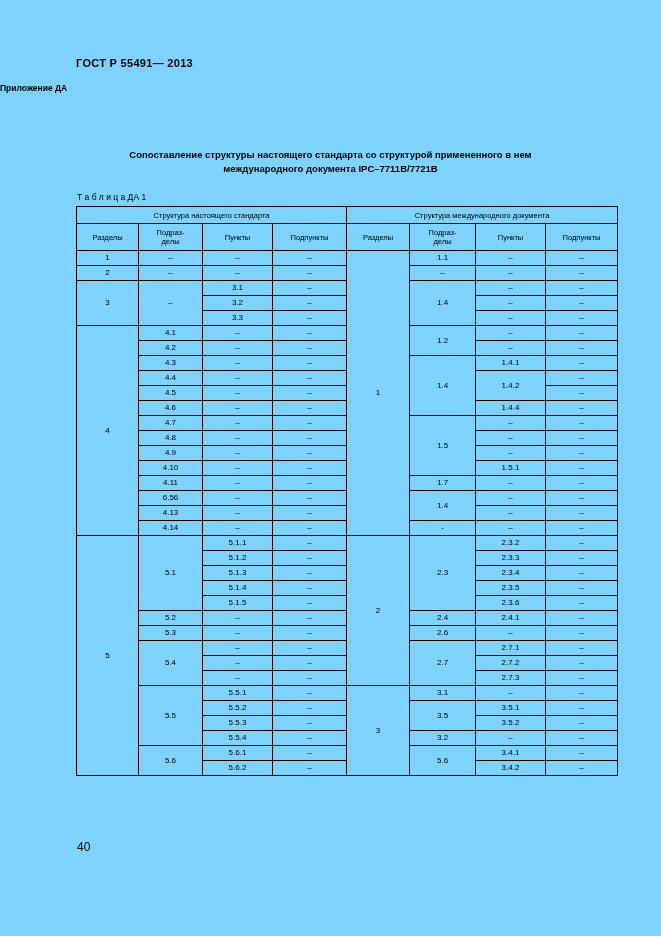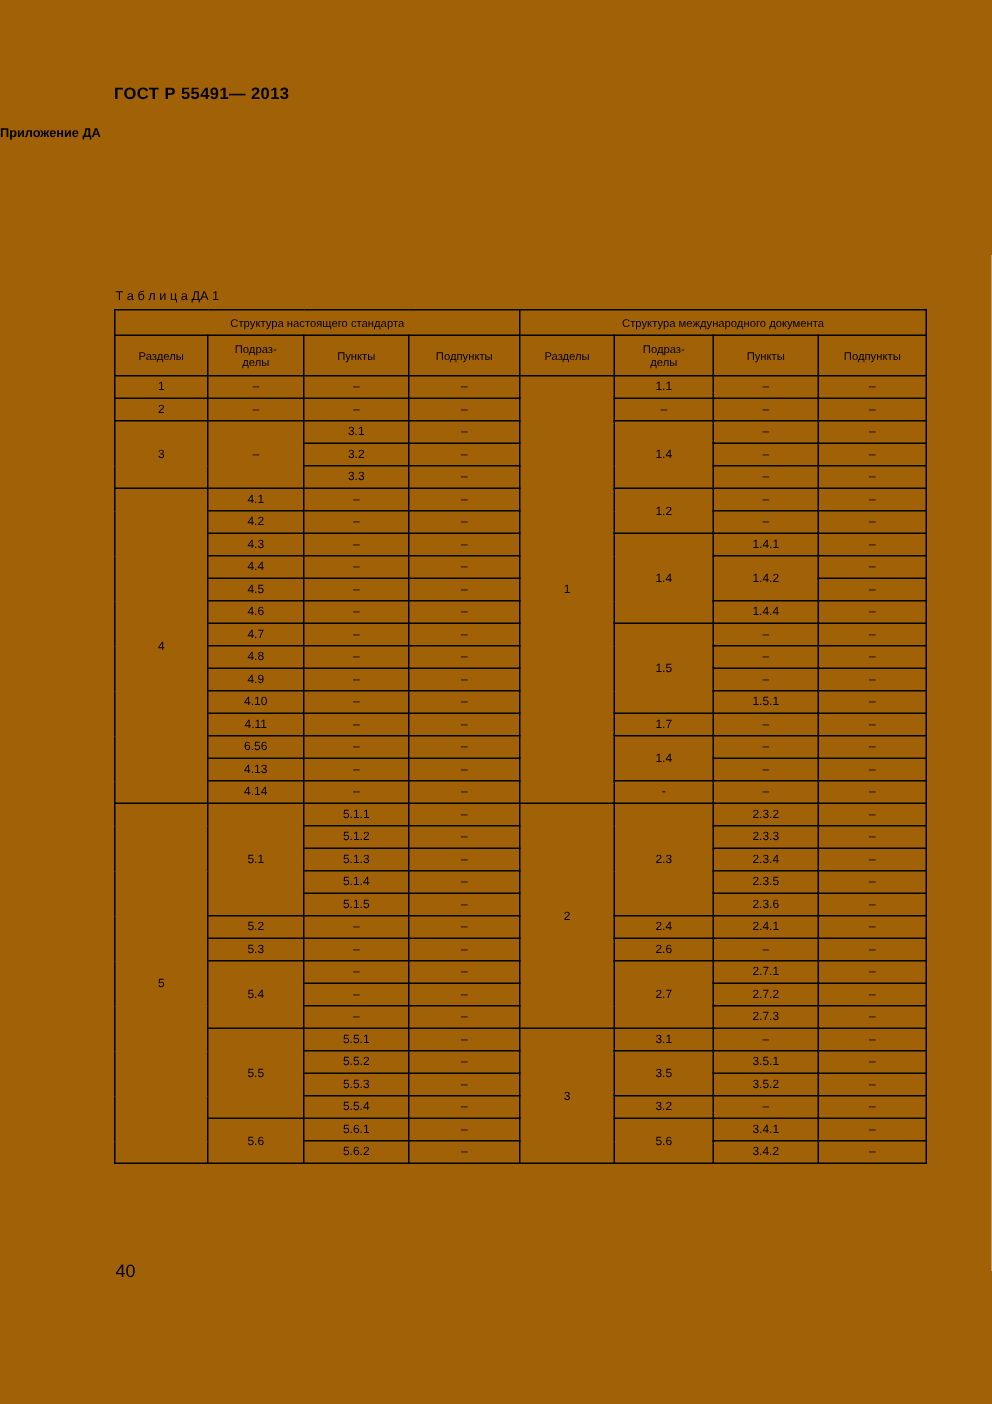--- a/index.html
+++ b/index.html
@@ -4,21 +4,21 @@
 <style>
   * { margin: 0; padding: 0; box-sizing: border-box; }
   html, body { background: #ffffff; }
   body {
     width: 661px; height: 936px;
     font-family: "Liberation Sans", sans-serif;
     color: #000;
     position: relative;
     overflow: hidden;
   }
-  .page { position: relative; width: 661px; height: 936px; background: #a16207; }
+  .page { position: relative; width: 661px; height: 936px; background: #7dd3fc; }
 
   .doc-number {
     position: absolute; left: 76px; top: 57px;
     font-size: 11px; font-weight: bold; letter-spacing: 0.3px;
   }
   .appendix {
     position: absolute; top: 83px; left: 0; width: 100%;
     font-weight: bold; font-size: 8.5px; line-height: 1.35;
   }
   .section-title {
@@ -57,20 +57,22 @@
 <body>
 
 <div class="page">
 
   <div class="doc-number">ГОСТ Р  55491— 2013</div>
 
   <div class="appendix">
     <div>Приложение ДА</div>
   </div>
 
+  <div class="section-title">Сопоставление структуры настоящего стандарта со структурой примененного в нем
+международного документа IPC–7711B/7721B</div>
 
   <div class="table-caption">Т а б л и ц а  ДА 1</div>
 
   <table class="cmp">
     <colgroup>
       <col style="width:62px">
         <col style="width:64px">
         <col style="width:70px">
         <col style="width:74px">
       <col style="width:63px">

